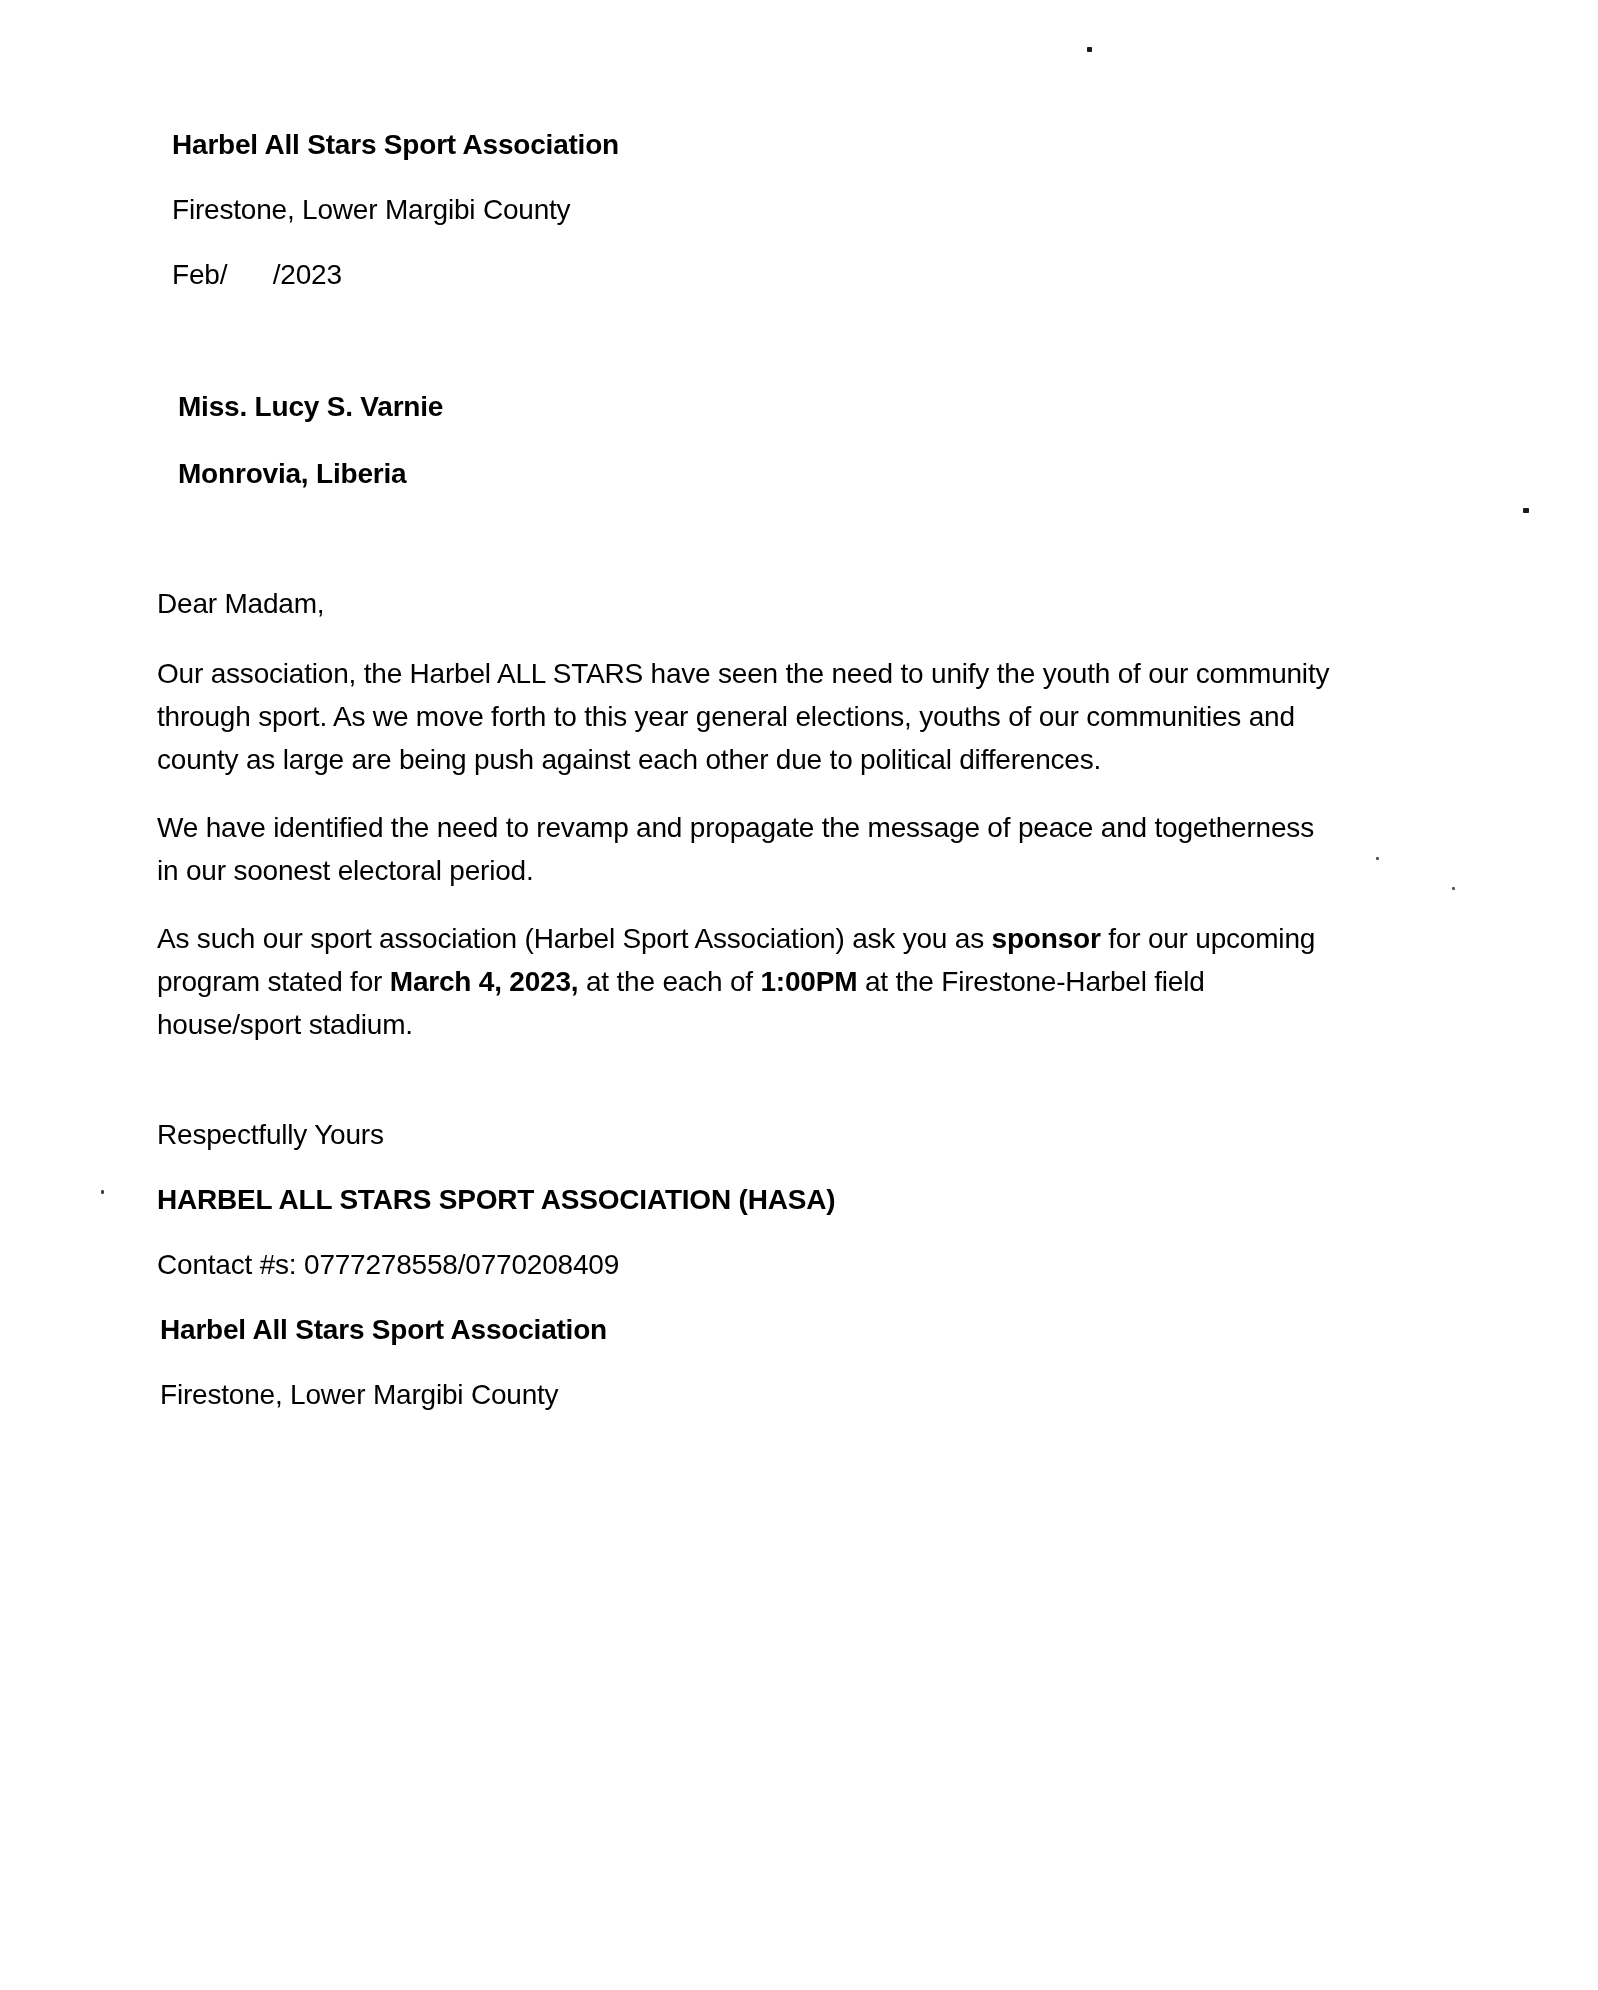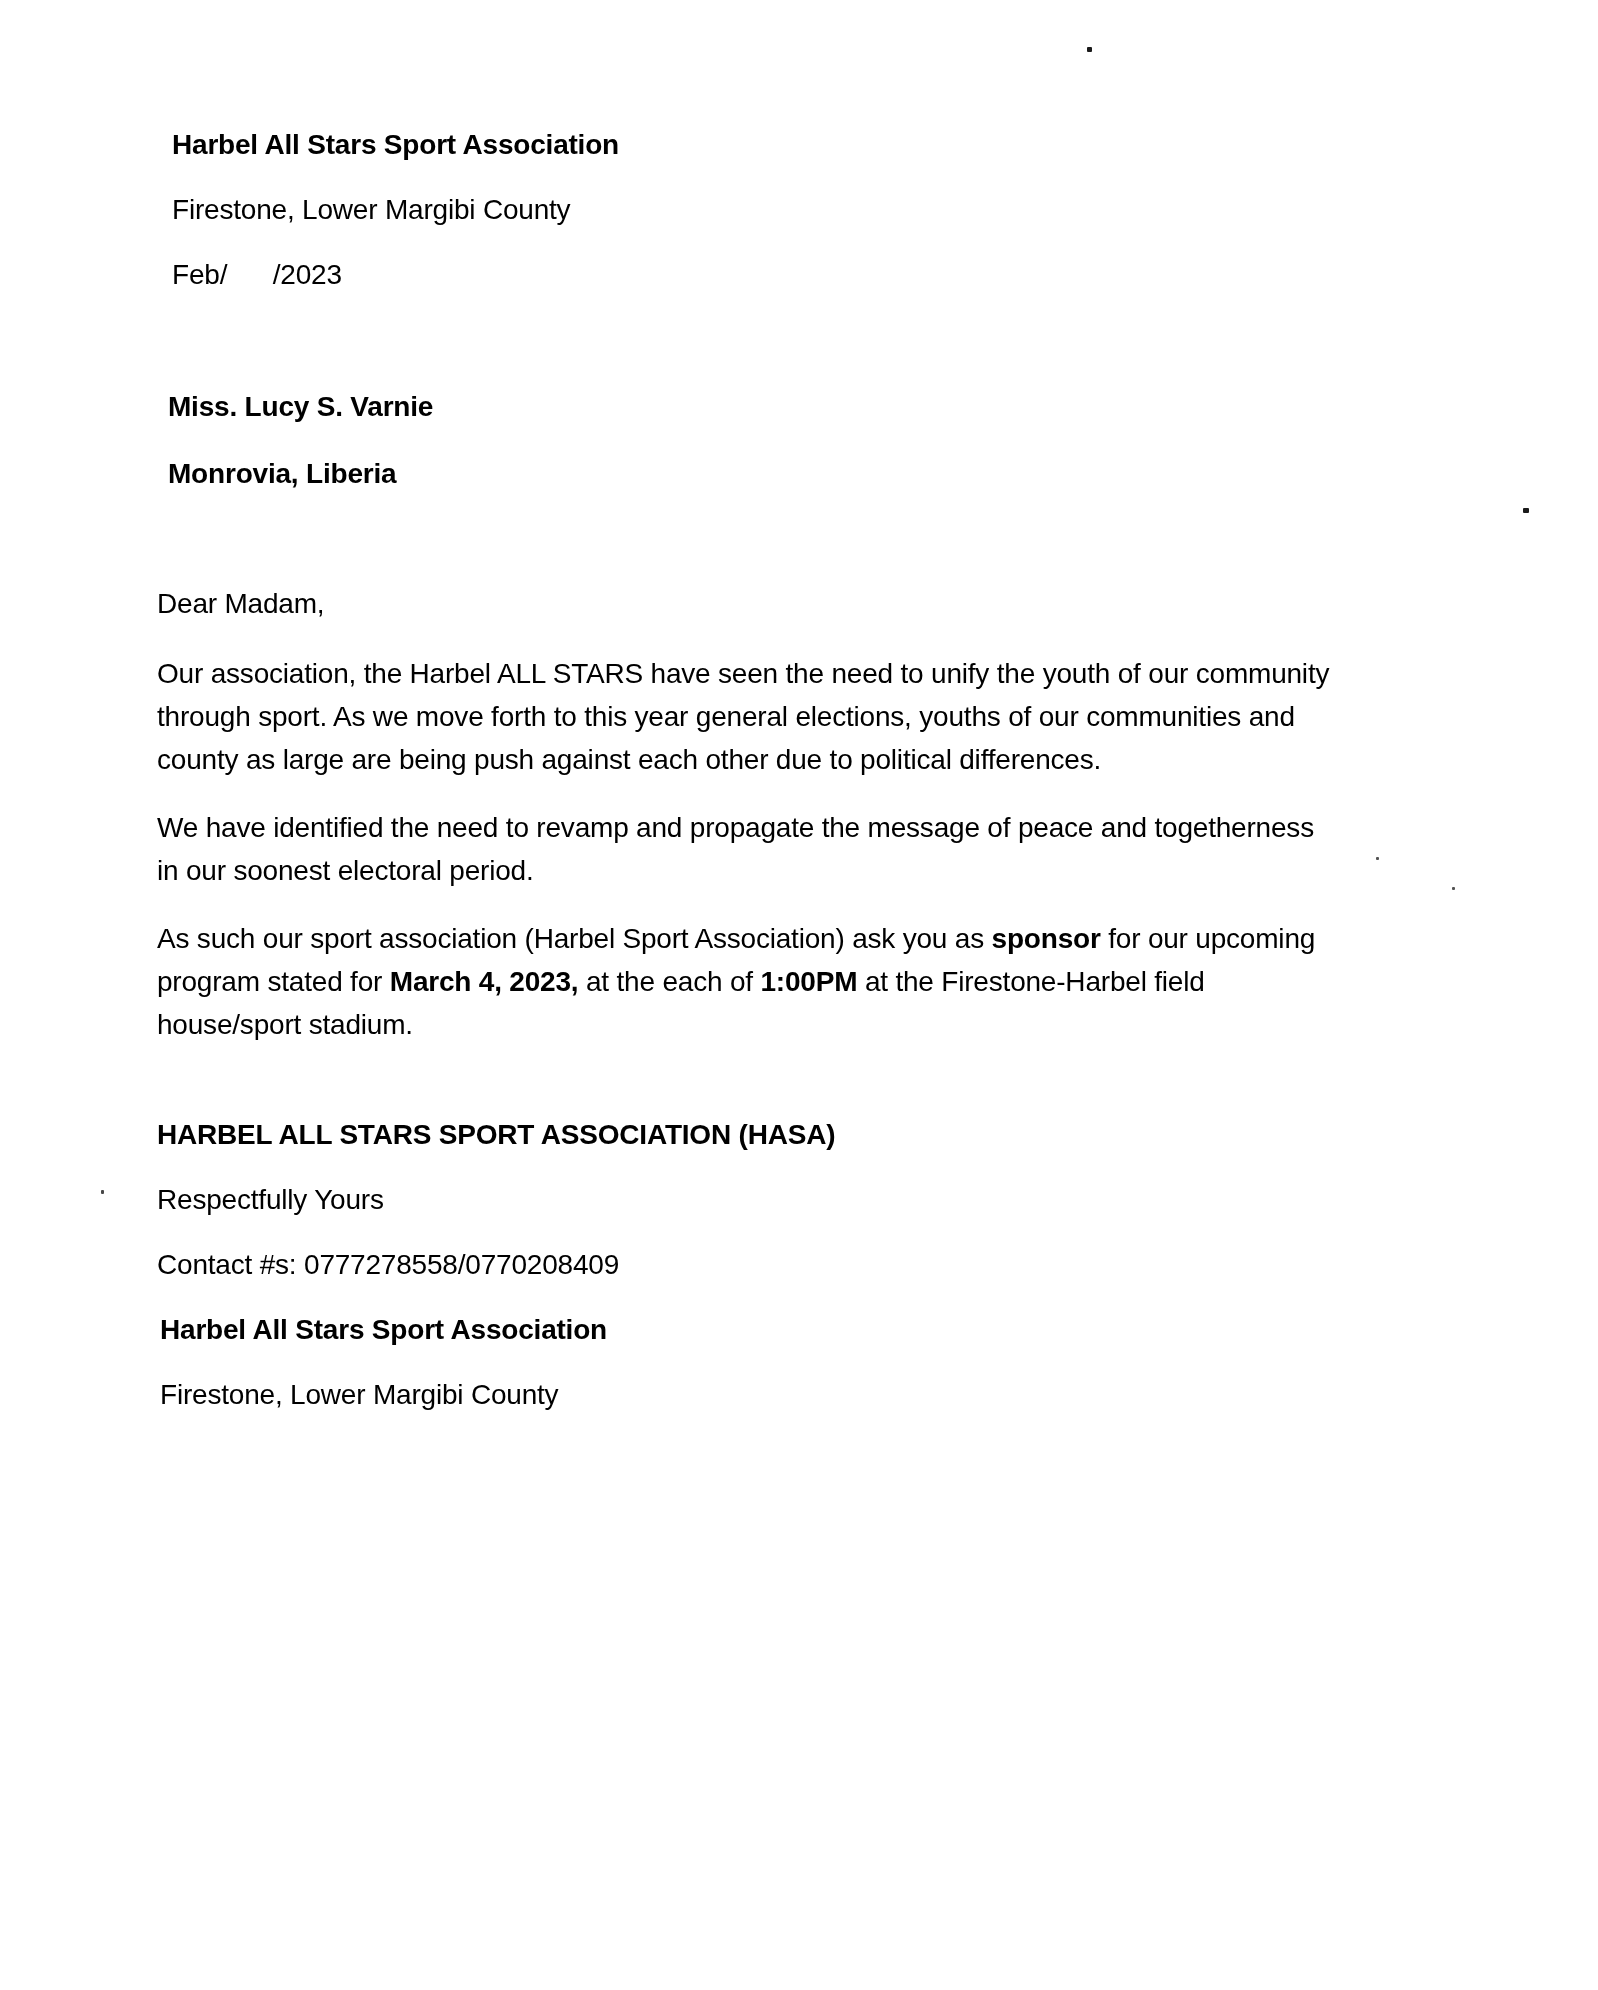--- a/index.html
+++ b/index.html
@@ -21,21 +21,21 @@
     box-sizing: border-box;
     padding: 123px 40px 0 157px;
   }
   .bold { font-weight: bold; }
 
   
   .sender-block { margin-left: 15px; }
   .sender-block .line { margin: 0 0 22px 0; white-space: pre-wrap; }
 
   
-  .recipient-block { margin-top: 89px; margin-left: 11px; }
+  .recipient-block { margin-top: 89px; margin-left: 21px; }
   .recipient-block .line { margin: 0 0 24px 0; font-weight: bold; white-space: pre-wrap; }
 
   
   .salutation { margin-top: 87px; margin-bottom: 27px; white-space: pre-wrap; }
 
   
   .letter-body { max-width: 1420px; }
   .para { margin: 0 0 25px 0; white-space: pre-wrap; }
 
   
@@ -86,22 +86,22 @@
 through sport. As we move forth to this year general elections, youths of our communities and
 county as large are being push against each other due to political differences.</span></p>
       <p class="para"><span>We have identified the need to revamp and propagate the message of peace and togetherness
 in our soonest electoral period.</span></p>
       <p class="para"><span>As such our sport association (Harbel Sport Association) ask you as </span><span class="bold">sponsor</span><span> for our upcoming
 program stated for </span><span class="bold">March 4, 2023,</span><span> at the each of </span><span class="bold">1:00PM</span><span> at the Firestone-Harbel field
 house/sport stadium.</span></p>
     </div>
 
   <div class="closing-block">
+    <p class="line">Respectfully Yours</p>
     <p class="line bold">HARBEL ALL STARS SPORT ASSOCIATION (HASA)</p>
-    <p class="line">Respectfully Yours</p>
     <p class="line">Contact #s: 0777278558/0770208409</p>
     <div class="org-block">
       <p class="line bold">Harbel All Stars Sport Association</p>
       <p class="line">Firestone, Lower Margibi County</p>
     </div>
   </div>
 
 </div>
 
 </body></html>

